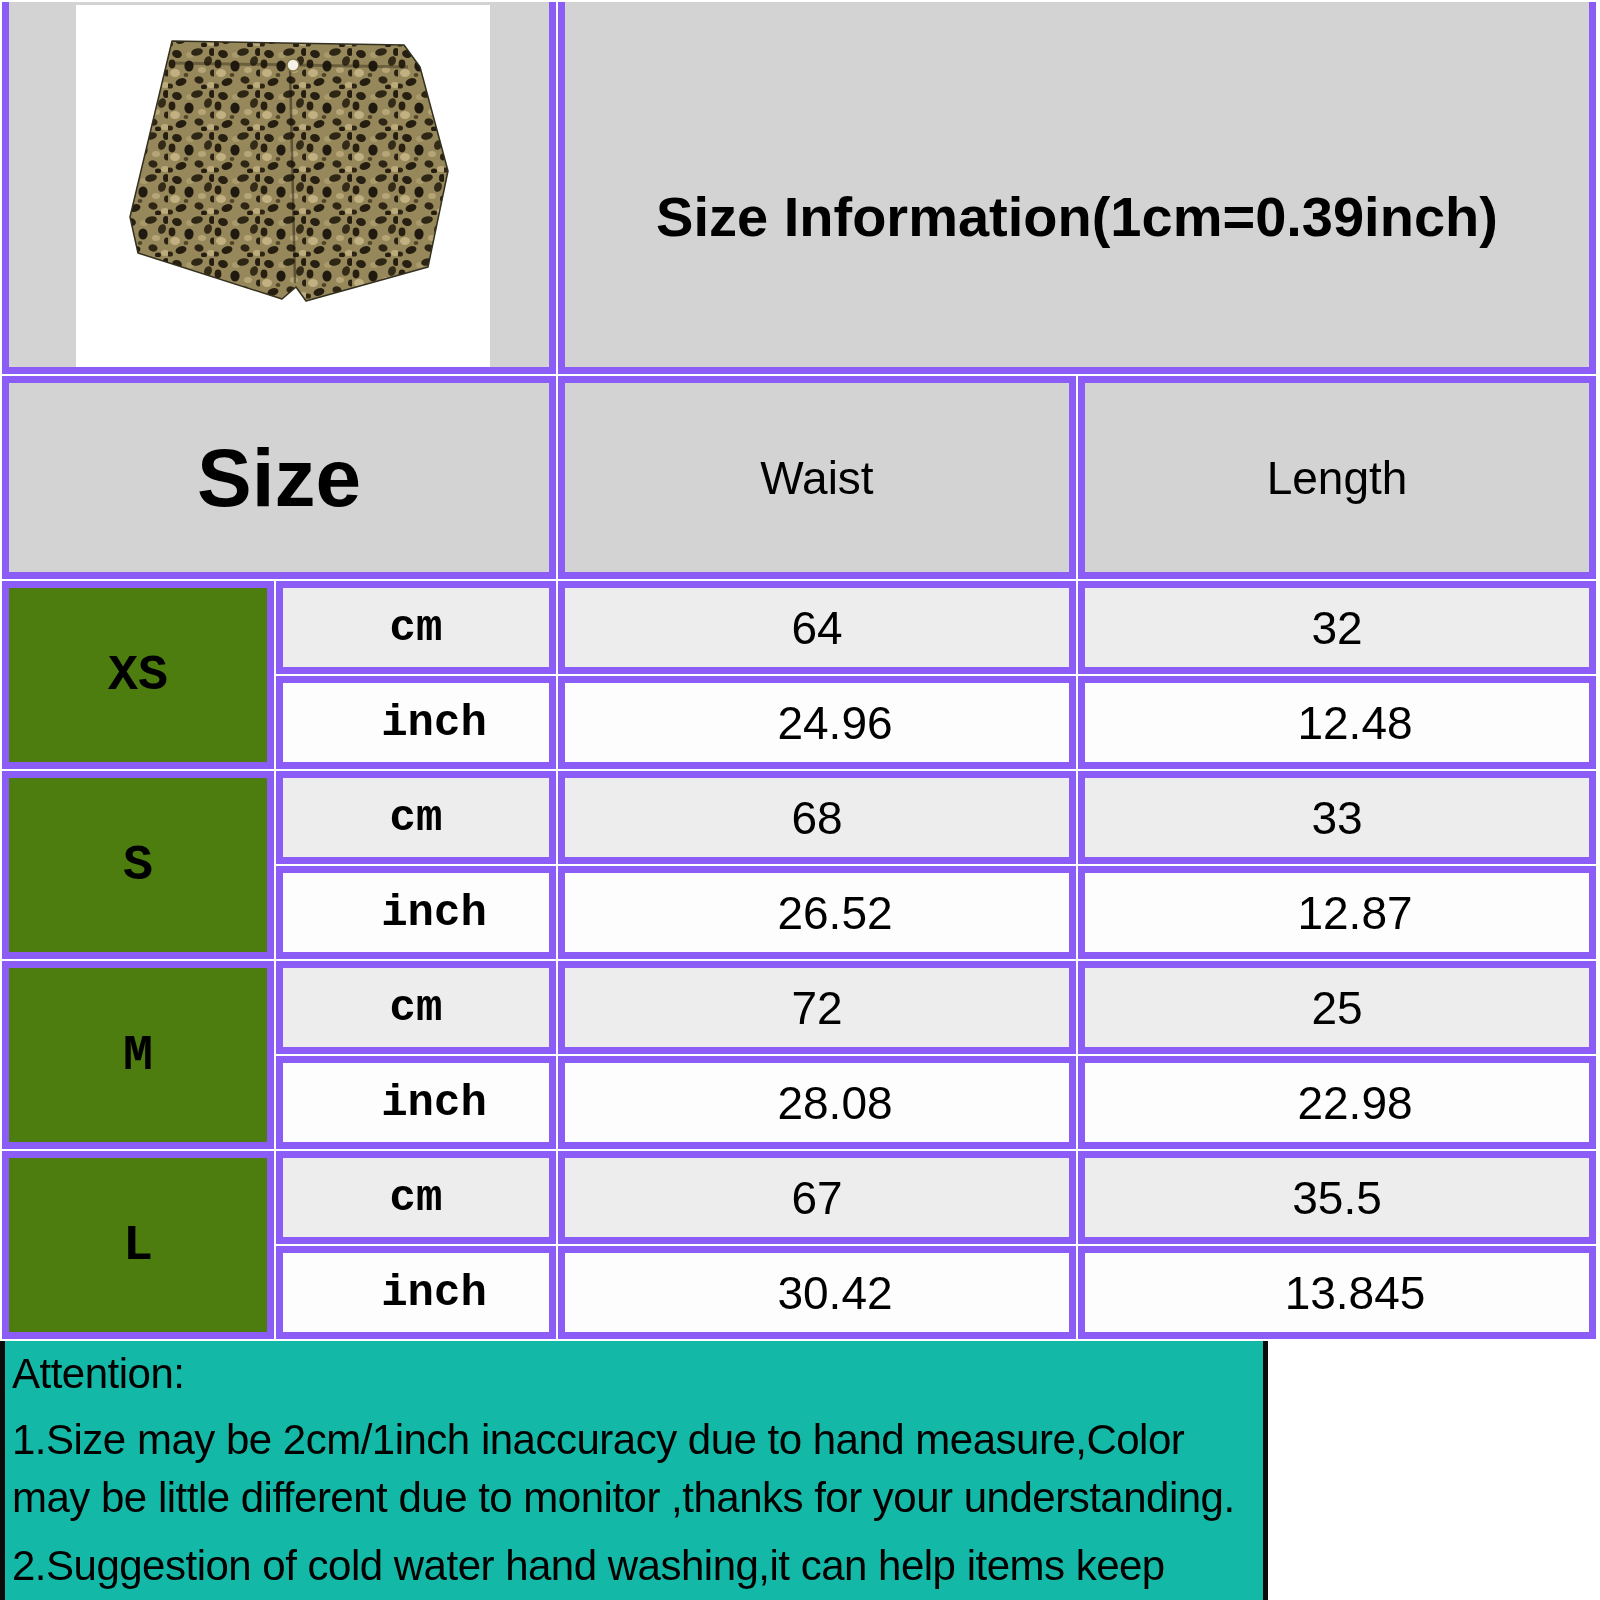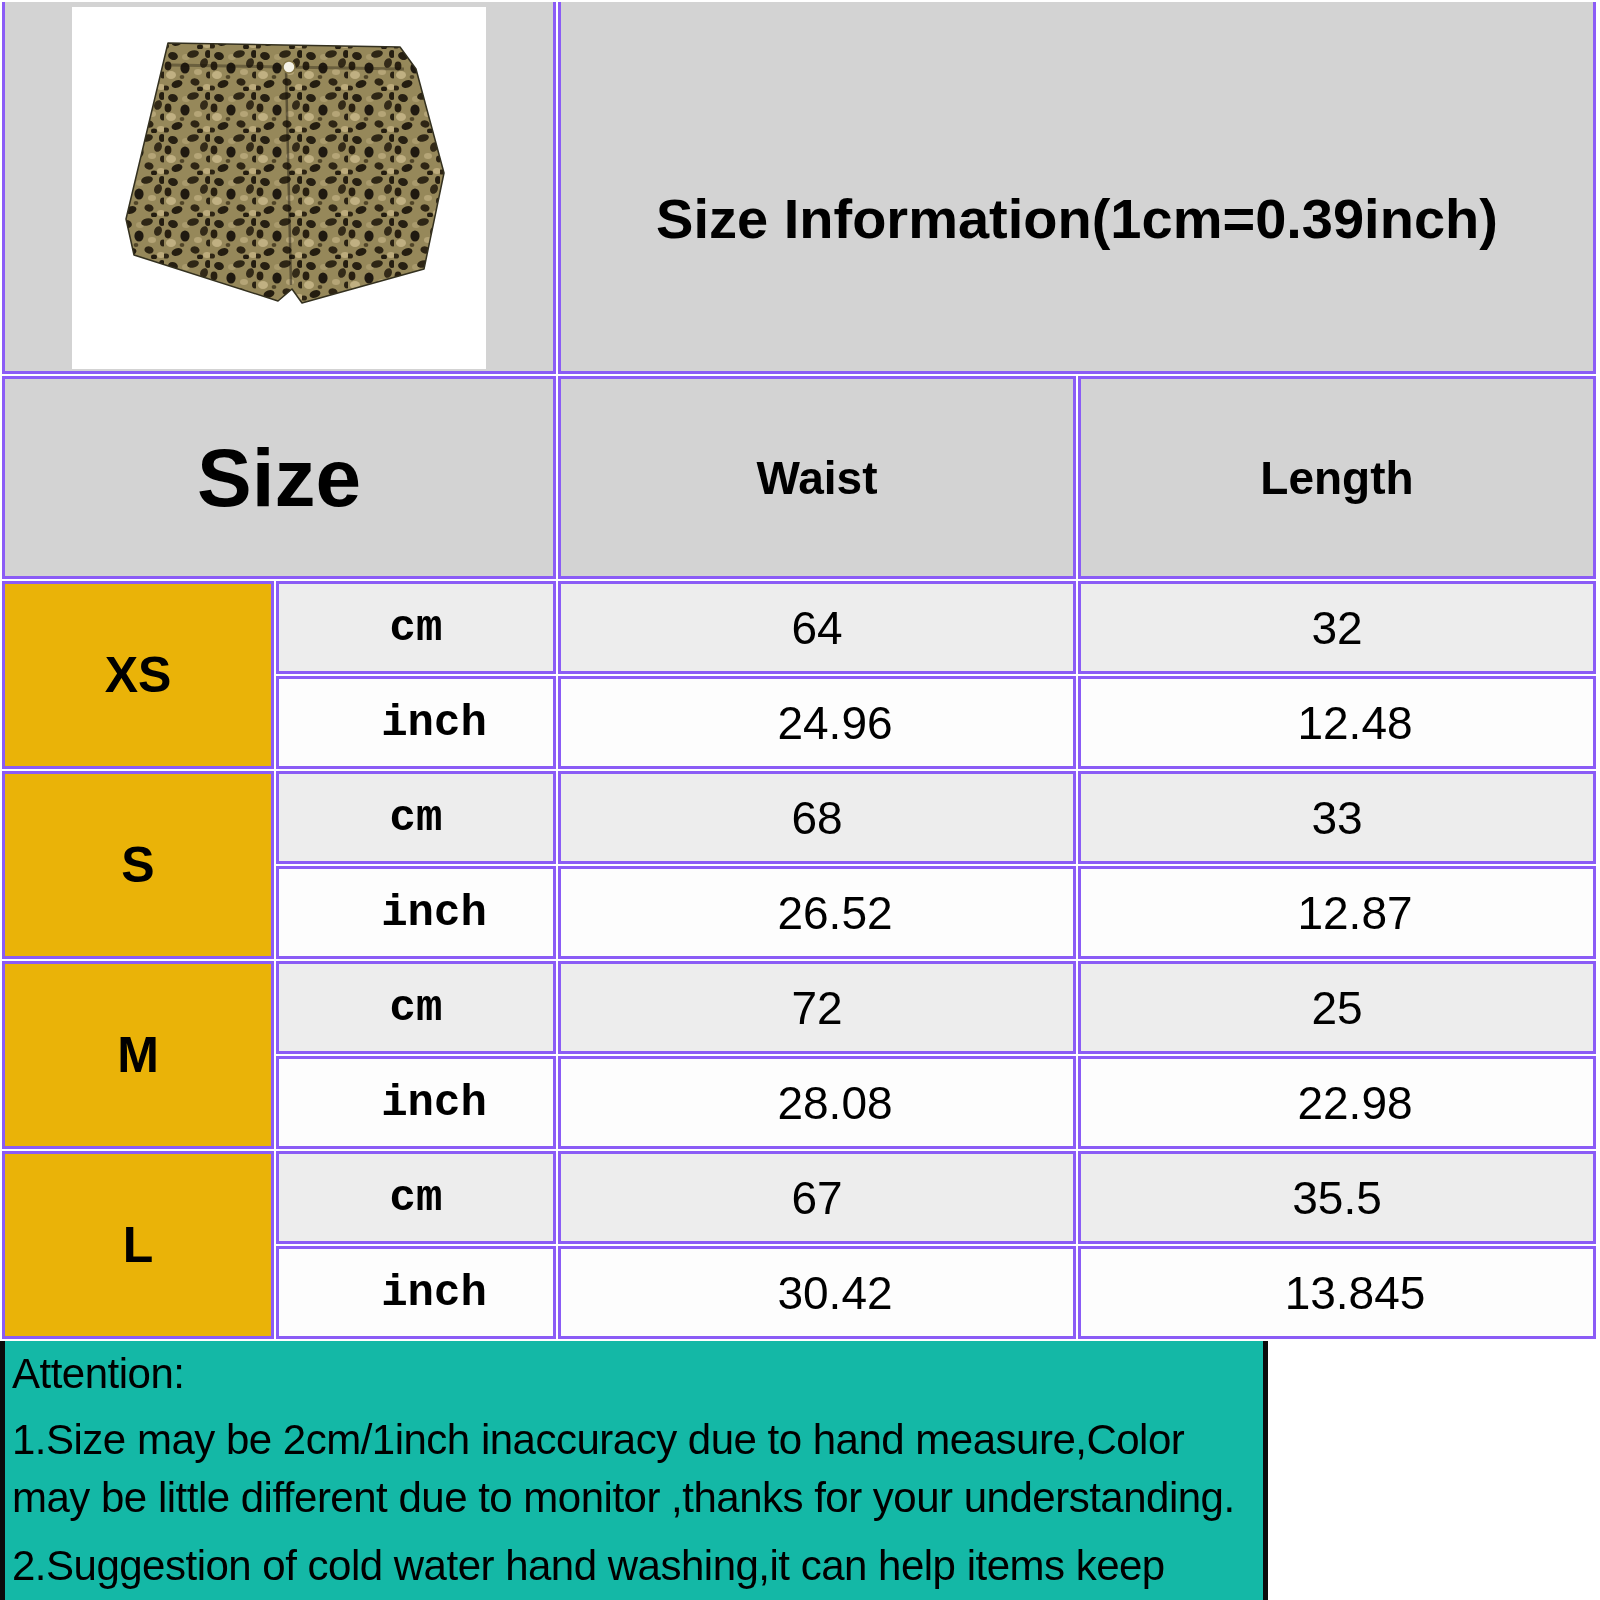--- a/index.html
+++ b/index.html
@@ -15,30 +15,30 @@
     background: #fff;
   }
   table.size-table {
     border-collapse: separate;
     border-spacing: 2px;
     table-layout: fixed;
     width: 1524px;
     background: #fff;
   }
   table.size-table td {
-    border: 3px solid #8b5cf6;
+    border: 7px solid #8b5cf6;
     box-sizing: border-box;
     text-align: center;
     vertical-align: middle;
     padding: 0;
     overflow: hidden;
   }
   tr.top-band td { border-top: none; }
   td.gray-cell   { background: #d3d3d3; }
-  td.label-cell  { background: #eab308; font-weight: bold; font-size: 50px; }
+  td.label-cell  { background: #4d7c0f; font-weight: bold; font-size: 50px; font-family: Liberation Mono, monospace; }
   tr.cm-row   td.data-cell { background: #ededed; }
   tr.inch-row td.data-cell { background: #fdfdfd; padding-left: 36px; }
   td.unit-cell  { font-weight: bold; font-size: 44px; font-family: Liberation Mono, monospace; }
   td.value-cell { font-size: 46px; font-weight: normal; }
 
   .img-cell-inner {
     width: 548px; height: 100%;
     display: flex; align-items: stretch; justify-content: center;
   }
   .product-box {
@@ -47,21 +47,21 @@
     background: #ffffff;
   }
   .title-text {
     font-size: 56px;
     font-weight: bold;
     transform: translateY(32px);
     letter-spacing: 0px;
     white-space: nowrap;
   }
   .size-head   { font-size: 82px; font-weight: bold; }
-  .col-head    { font-size: 46px; font-weight: bold; margin-left: 48px; }
+  .col-head    { font-size: 46px; font-weight: normal; margin-left: 48px; }
 
   .attention {
     box-sizing: border-box;
     width: 1268px; height: 259px;
     border-left: 5px solid #0b0b0b;
     border-right: 5px solid #0b0b0b;
     background: #14b8a6;
     padding: 4px 8px 0 7px;
     font-size: 42px;
     line-height: 1.38;

